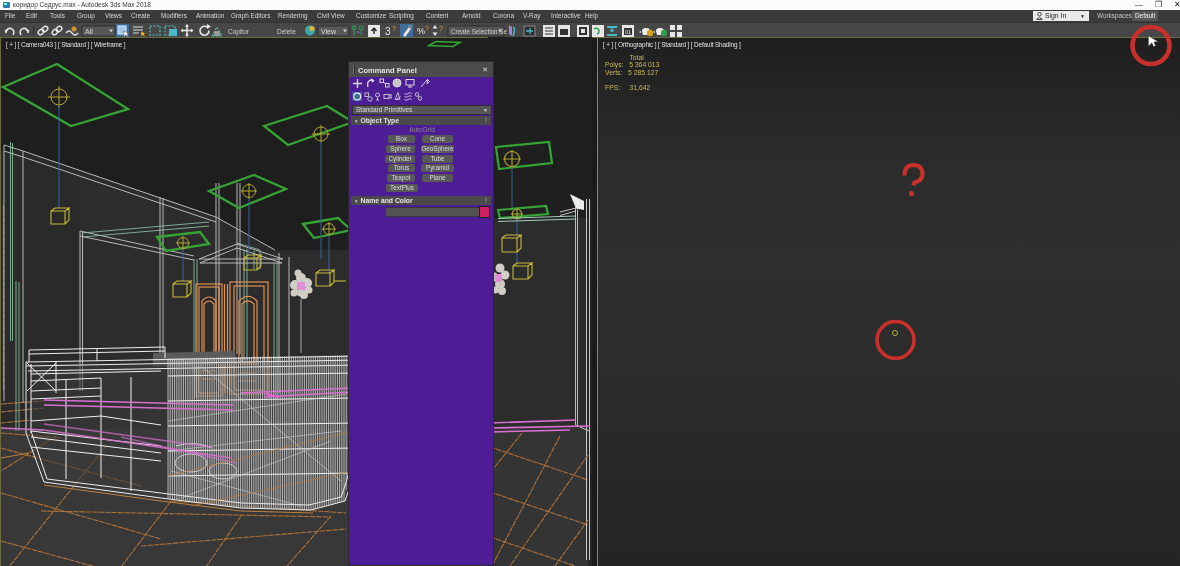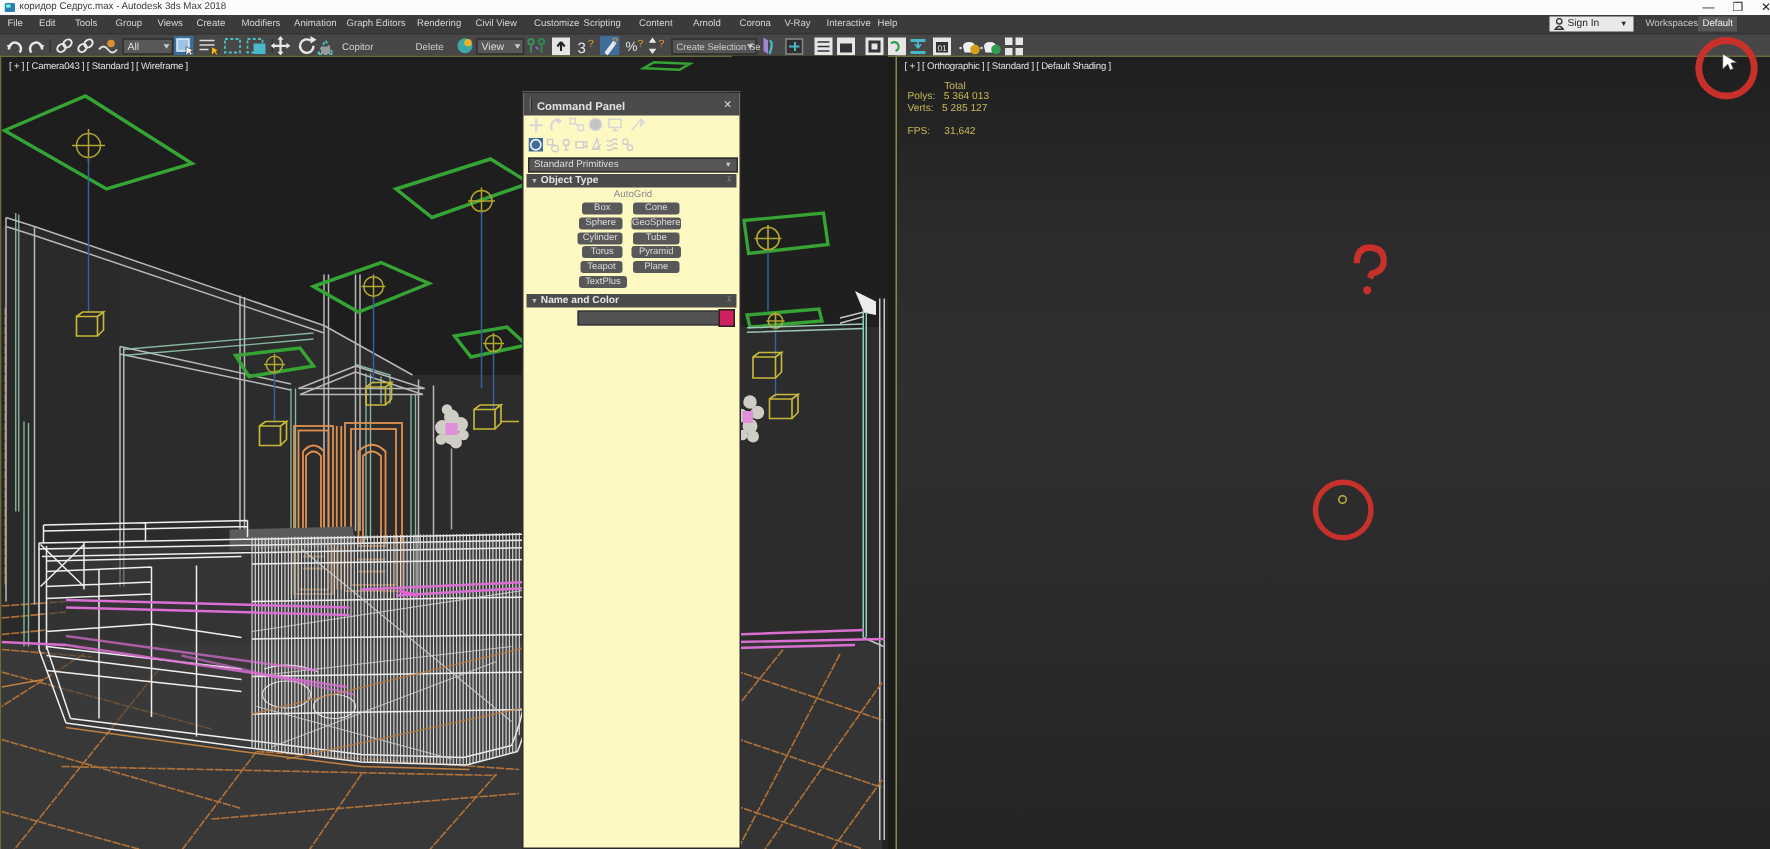--- a/index.html
+++ b/index.html
@@ -21,21 +21,21 @@
   
   #vpL{left:0;top:37px;width:592px;height:529px;background:#232323;
        border-top:1px solid #6b6b40;border-left:1px solid #6b6b40;border-right:1px solid #56562f;box-sizing:border-box;}
   #divider{left:592px;top:37px;width:5px;height:529px;background:#1b1b1b;border-top:1px solid #6b6b40;box-sizing:border-box;}
   #vpR{left:597px;top:37px;width:583px;height:529px;
        background:linear-gradient(180deg,#1f1f1f 0%,#2b2b2b 22%,#2f2f2f 42%,#2a2a2a 72%,#242424 100%);
        border-top:1px solid #6b6b40;border-left:1px solid #88883f;box-sizing:border-box;}
   .vplabel{position:absolute;left:5px;top:3px;color:#e0e0e0;font-size:6.4px;letter-spacing:-0.15px;}
   #stats{position:absolute;left:7px;top:16px;color:#c9b85a;font-size:6.8px;line-height:7.4px;white-space:pre;}
   
-  #cpanel{left:348px;top:61px;width:146px;height:505px;background:#fef9c3;
+  #cpanel{left:348px;top:61px;width:146px;height:505px;background:#4c1d95;
           border:1px solid #2b2b2b;box-sizing:border-box;}
   #cpTitle{position:absolute;left:0;top:0;width:100%;height:15px;background:#4b4b4b;}
   #cpTitle .t{position:absolute;left:9px;top:4px;color:#e2e2e2;font-size:7.5px;font-weight:bold;}
   #cpTitle .x{position:absolute;right:5px;top:3.5px;color:#ddd;font-size:7px;}
   #cpTitle .grip{position:absolute;left:4px;top:3px;width:1px;height:9px;background:#6a6a6a;border-right:1px solid #333;}
   .roll{position:absolute;left:2px;width:140px;height:9px;background:#4a4a4a;color:#e6e6e6;
         font-size:6.8px;font-weight:bold;line-height:9px;}
   .roll .arr{color:#bbb;margin:0 3px 0 4px;font-size:5px;}
   .cbtn{position:absolute;height:8px;background:#585858;border-radius:2px;color:#dcdcdc;
         font-size:6.3px;text-align:center;line-height:8px;}

